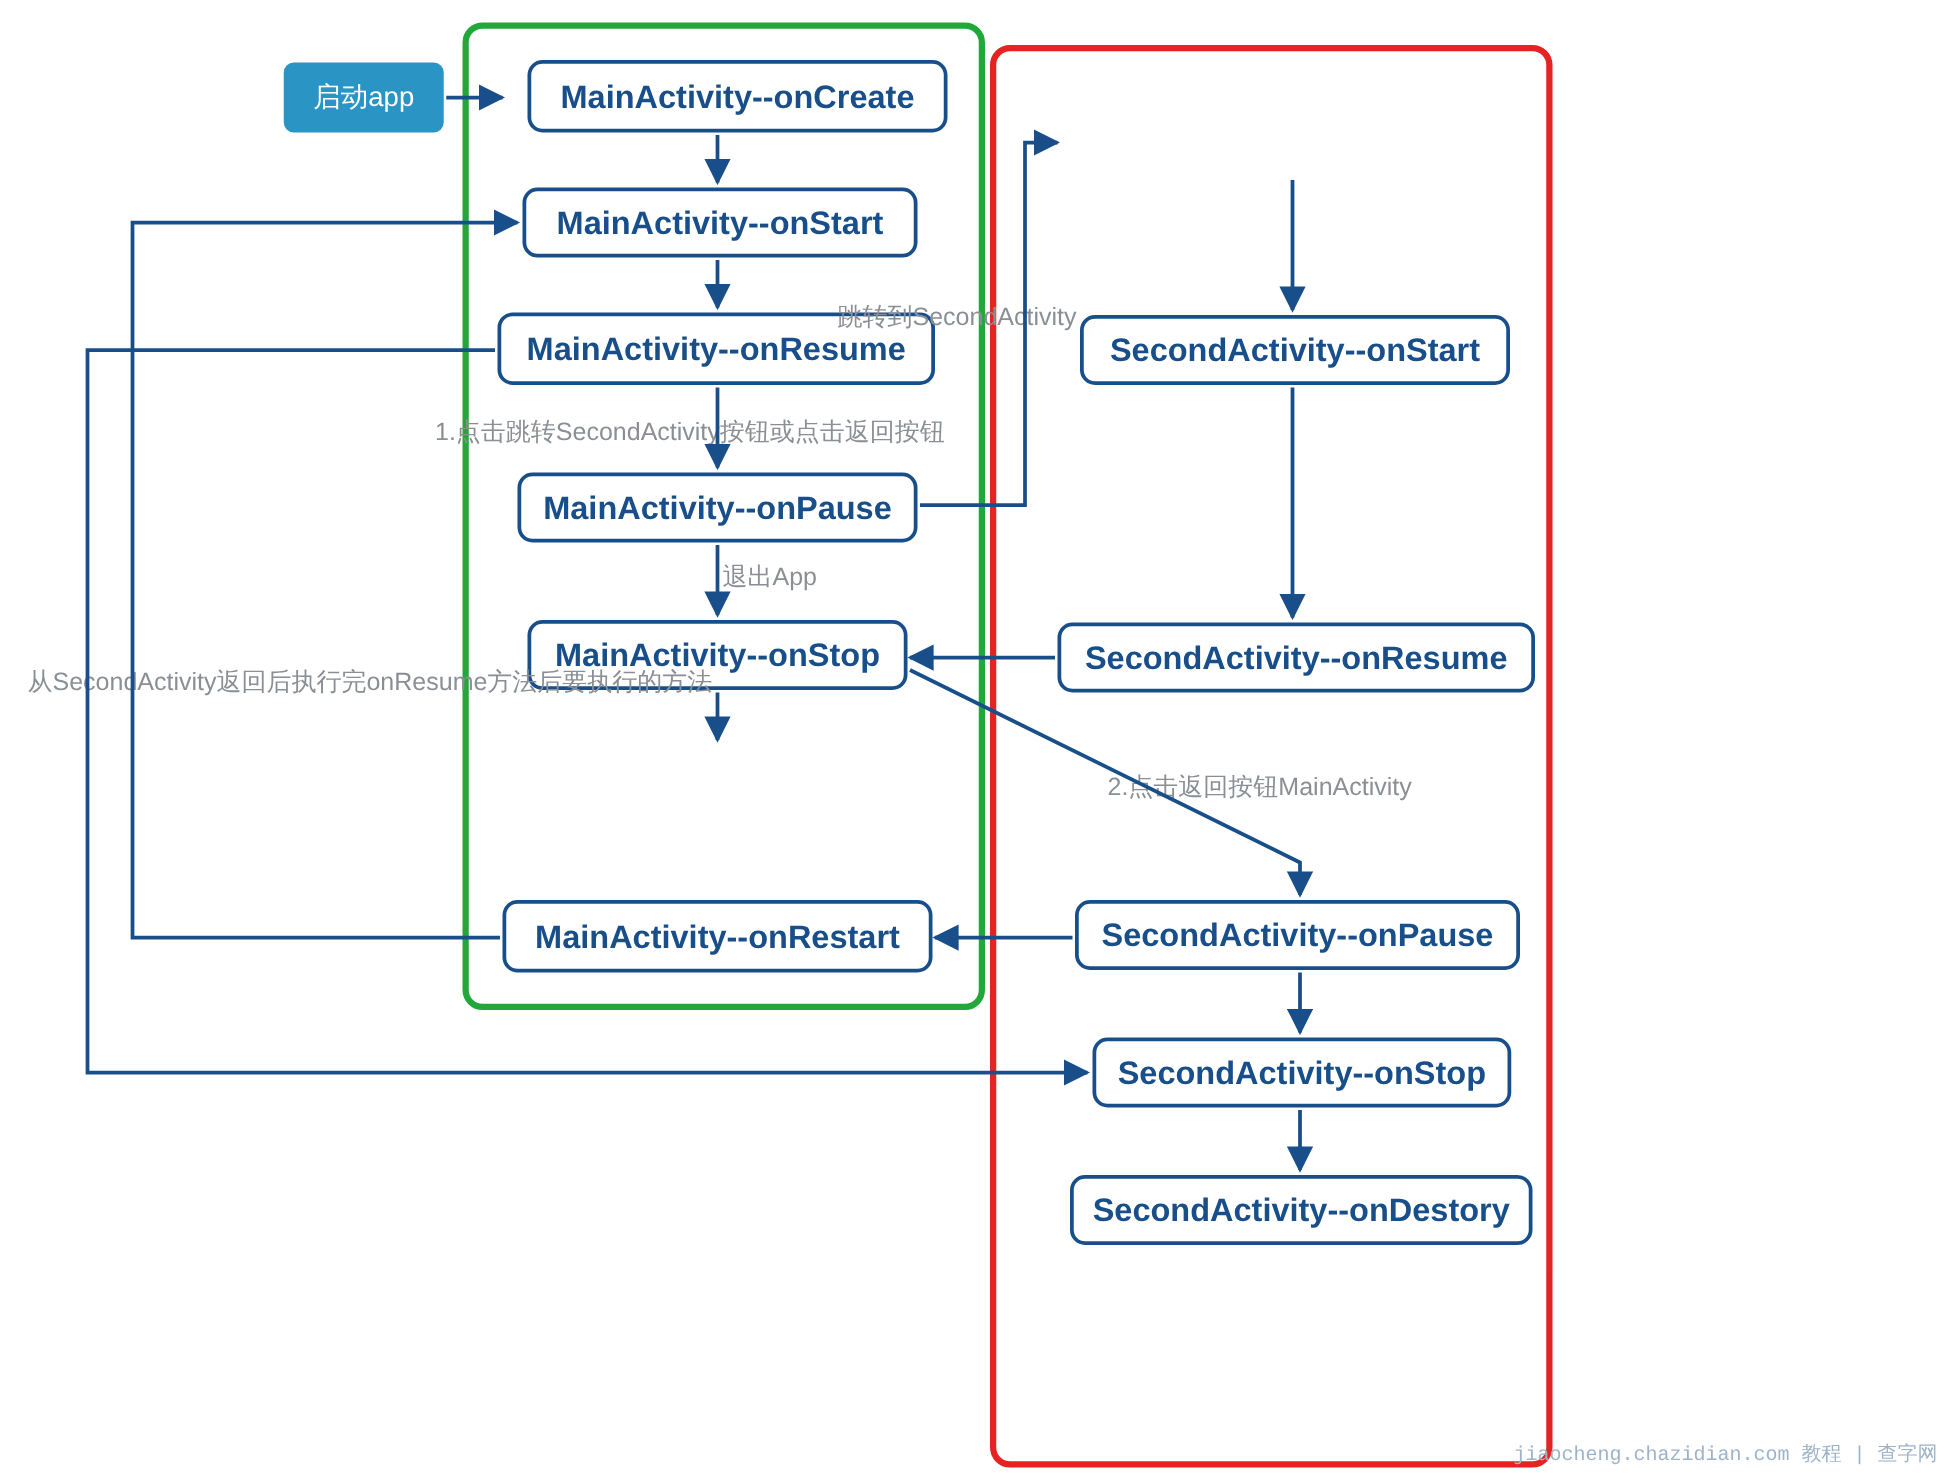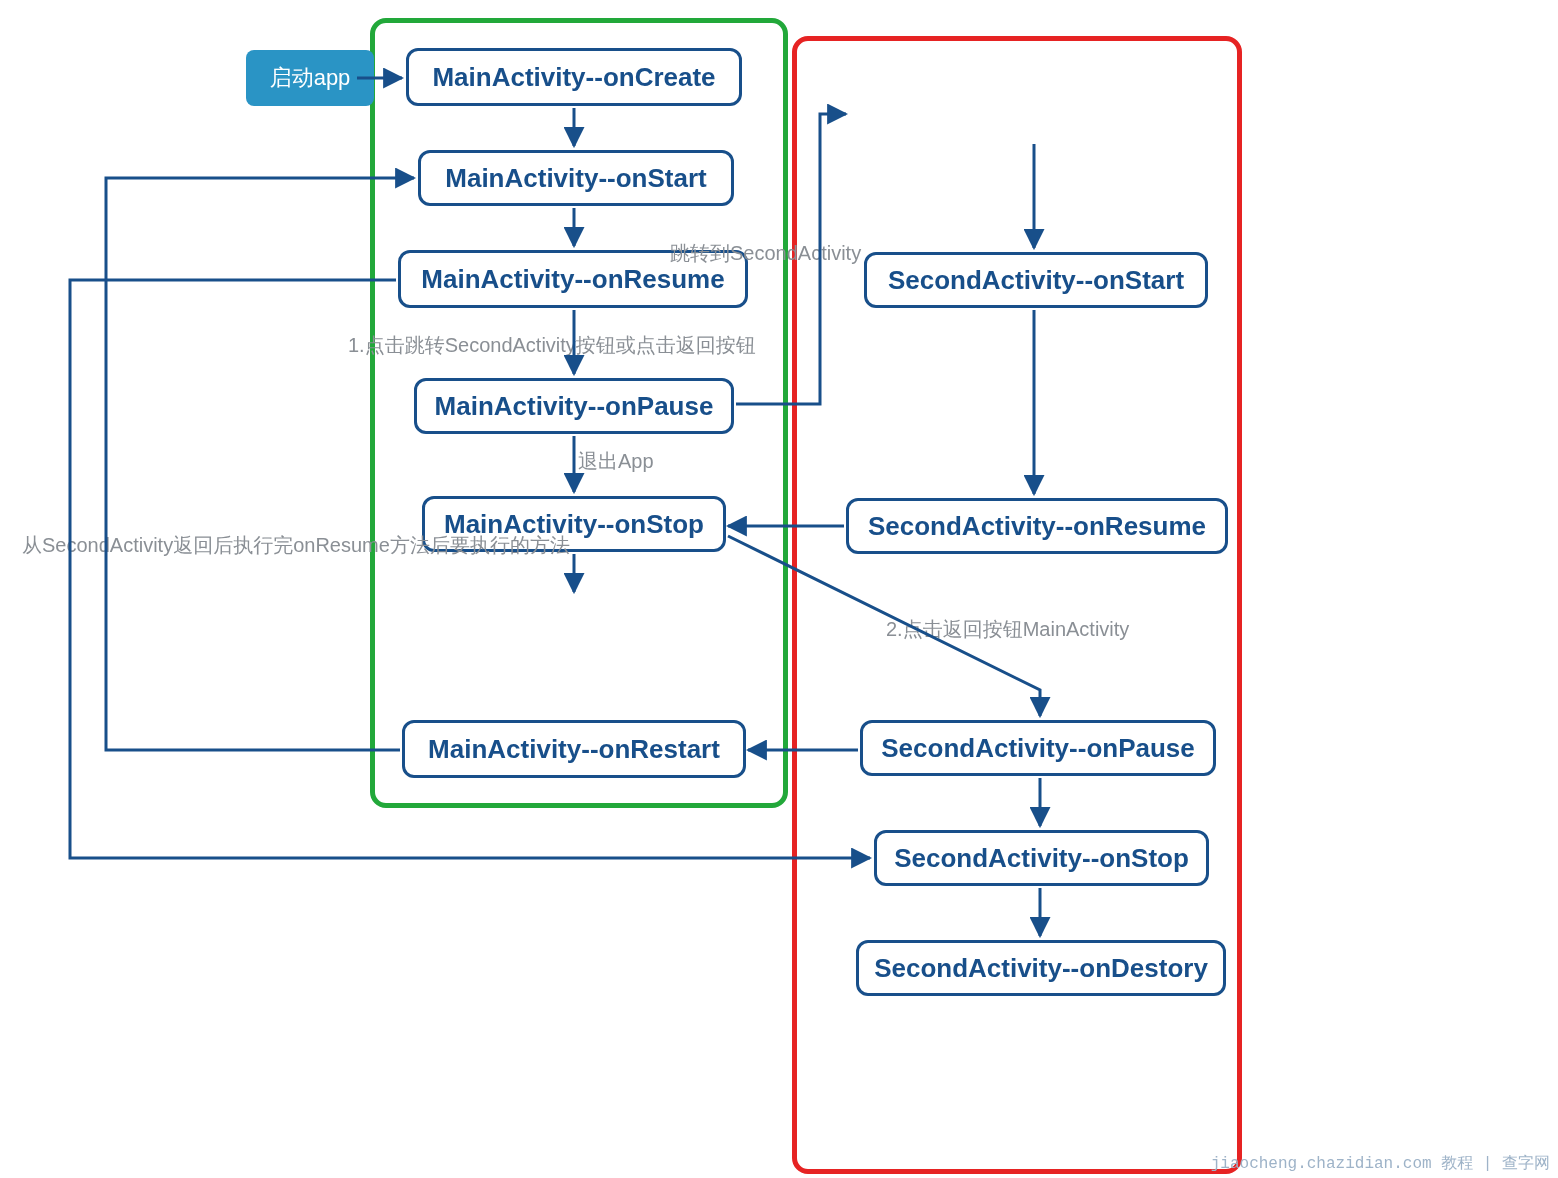--- a/index.html
+++ b/index.html
@@ -76,25 +76,25 @@
   }
 </style>
 </head>
 <body>
 
 <div class="canvas">
 
   <div class="group-box group-green" style="left:370px; top:18px; width:418px; height:790px;"></div>
   <div class="group-box group-red" style="left:792px; top:36px; width:450px; height:1138px;"></div>
 
-  <div class="start-node" style="left:227px; top:50px; width:128px; height:56px;margin-left:19px;">
+  <div class="start-node" style="left:227px; top:50px; width:128px; height:56px;">
     <span>启动app</span>
   </div>
 
-  <div class="node" style="left:406px; top:48px; width:336px; height:58px;">
+  <div class="node" style="left:422px; top:48px; width:336px; height:58px;">
     <span>MainActivity--onCreate</span>
   </div>
   <div class="node" style="left:418px; top:150px; width:316px; height:56px;">
     <span>MainActivity--onStart</span>
   </div>
   <div class="node" style="left:398px; top:250px; width:350px; height:58px;">
     <span>MainActivity--onResume</span>
   </div>
   <div class="node" style="left:414px; top:378px; width:320px; height:56px;">
     <span>MainActivity--onPause</span>

